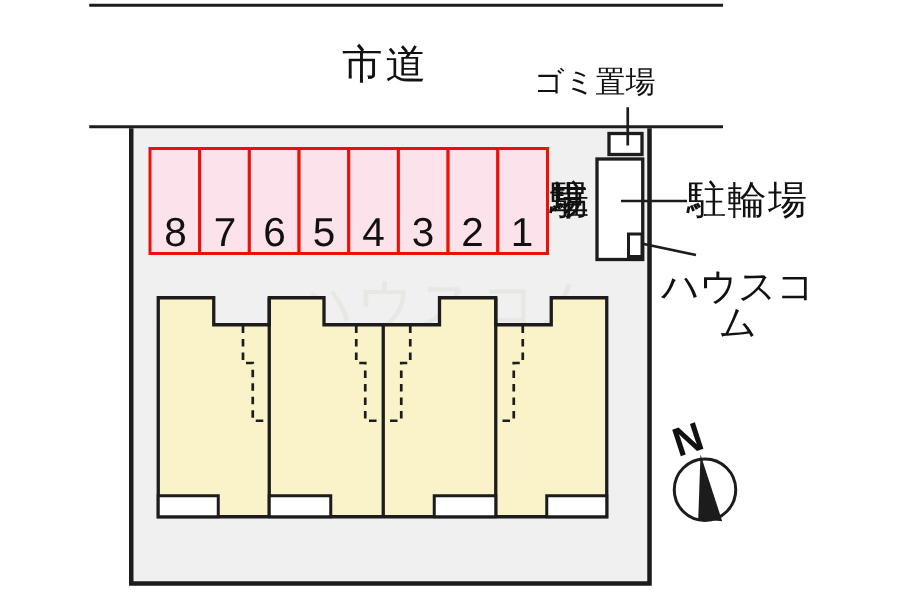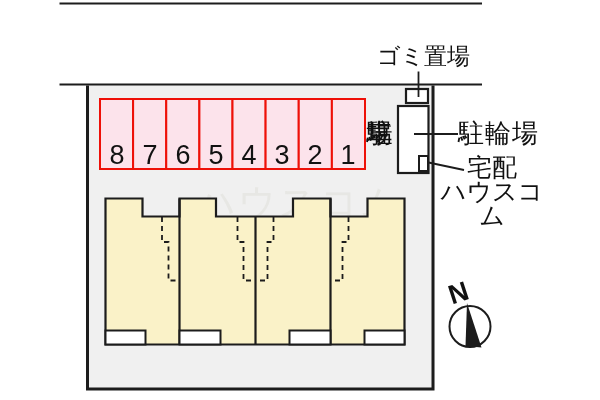--- a/index.html
+++ b/index.html
@@ -3,21 +3,21 @@
 <meta charset="utf-8">
 <style>
   html,body{margin:0;padding:0;background:#ffffff;}
   .stage{
     position:relative;width:600px;height:400px;background:#ffffff;overflow:hidden;
     font-family:"Liberation Sans","DejaVu Sans",sans-serif;
   }
   .stage svg{position:absolute;left:0;top:0;}
   .lbl{position:absolute;color:#111111;white-space:nowrap;line-height:1;}
   .lbl-road{left:228px;top:30px;font-size:27px;letter-spacing:2px;}
-  .lbl-garbage{left:377px;top:45px;font-size:23px;}
+  .lbl-garbage{left:356px;top:45px;font-size:20px;}
   .lbl-parking{
     left:367px;top:98px;font-size:26px;height:90px;
     writing-mode:vertical-rl;text-orientation:upright;letter-spacing:1px;
   }
   .lbl-bicycle{left:458px;top:120px;font-size:26px;letter-spacing:1px;}
   .lbl-delivery{left:437px;top:155px;width:110px;text-align:center;font-size:25px;line-height:24px;white-space:normal;}
   .lbl-north{left:449px;top:280px;font-size:27px;font-weight:bold;transform:rotate(-18deg);}
   .stall-num{
     position:absolute;top:142px;width:34px;height:26px;text-align:center;
     font-size:27px;color:#111111;line-height:26px;
@@ -85,25 +85,26 @@
       <line x1="414" y1="134" x2="458" y2="134"></line>
       <line x1="428.5" y1="162.5" x2="464" y2="170"></line>
     </g>
 
     <g>
       <circle cx="470" cy="326.5" r="20.5" fill="none" stroke-width="2" stroke="#1c1c1c"></circle>
       <polygon points="467,303 465.5,346 481.5,347.5" fill="#1c1c1c"></polygon>
     </g>
   </svg>
 
+  <div class="lbl lbl-road">市道</div>
   <div class="lbl lbl-garbage">ゴミ置場</div>
   <div class="lbl lbl-parking">駐車場</div>
   <div class="lbl lbl-bicycle">駐輪場</div>
   <div class="lbl lbl-delivery">
-    <span>宅配</span><br>
+    <br>
     <span>ハウスコム</span>
   </div>
   <div class="lbl lbl-north">N</div>
 
   <span class="stall-num" style="left:100px;">8</span>
   <span class="stall-num" style="left:133px;">7</span>
   <span class="stall-num" style="left:166px;">6</span>
   <span class="stall-num" style="left:199px;">5</span>
   <span class="stall-num" style="left:232px;">4</span>
   <span class="stall-num" style="left:265px;">3</span>

